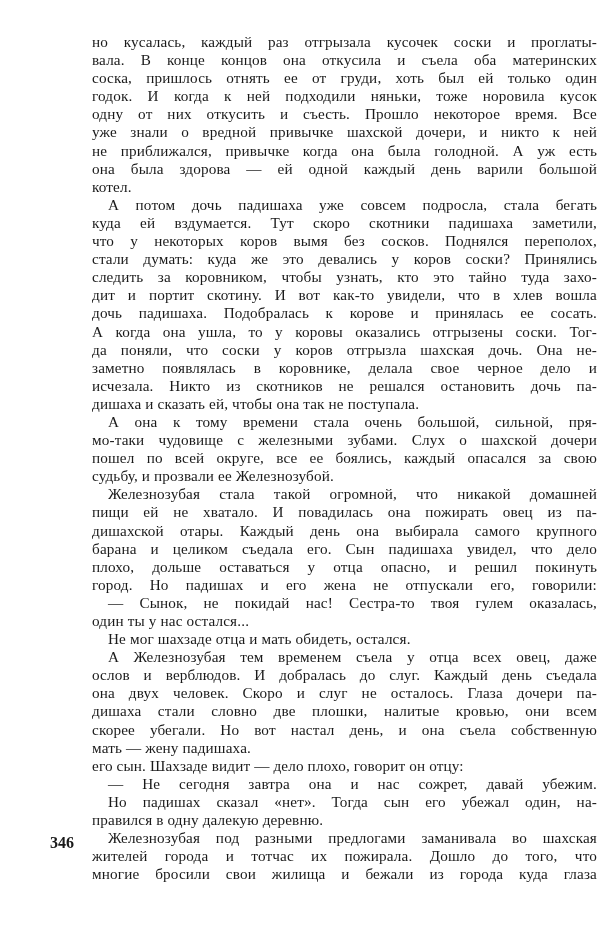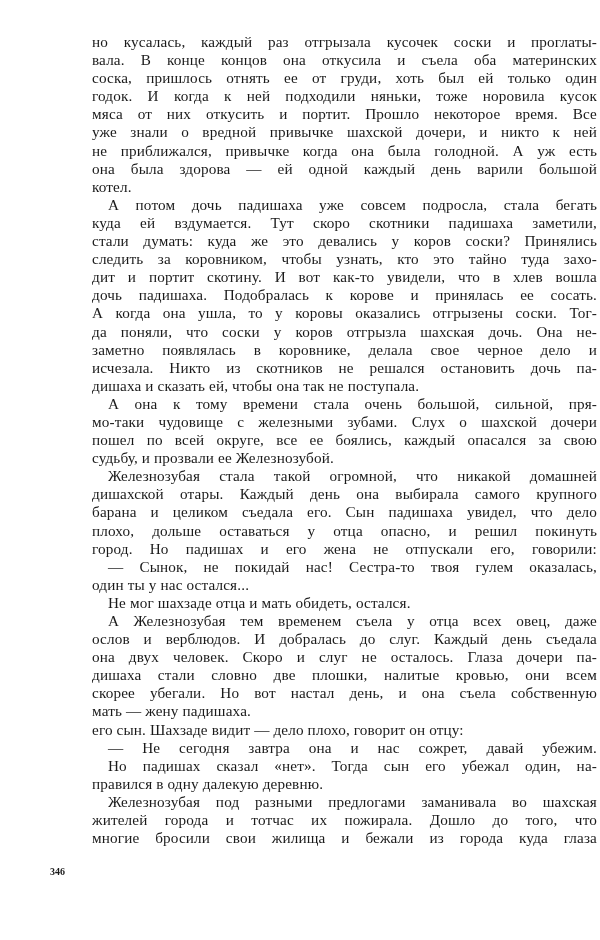--- a/index.html
+++ b/index.html
@@ -34,55 +34,57 @@
   }
   .line.last {
     text-align-last: left;
   }
   .line.indent {
     padding-left: 16px;
   }
   .page-number {
     position: absolute;
     left: 50px;
-    top: 866px;
-    font-size: 10px;
+    top: 834px;
+    font-size: 16px;
     font-weight: bold;
     font-family: "Liberation Serif", "DejaVu Serif", serif;
   }
 </style>
 </head>
 <body>
 
 <div class="page" id="page-body">
     <span class="line">но кусалась, каждый раз отгрызала кусочек соски и проглаты-</span>
     <span class="line">вала. В конце концов она откусила и съела оба материнских</span>
     <span class="line">соска, пришлось отнять ее от груди, хоть был ей только один</span>
     <span class="line">годок. И когда к ней подходили няньки, тоже норовила кусок</span>
-    <span class="line">мяса от них откусить и портит. Прошло некоторое время. Все</span>
+    <span class="line">одну от них откусить и съесть. Прошло некоторое время. Все</span>
     <span class="line">уже знали о вредной привычке шахской дочери, и никто к ней</span>
     <span class="line">не приближался, привычке когда она была голодной. А уж есть</span>
     <span class="line">она была здорова — ей одной каждый день варили большой</span>
     <span class="line last">котел.</span>
     <span class="line indent">А потом дочь падишаха уже совсем подросла, стала бегать</span>
     <span class="line">куда ей вздумается. Тут скоро скотники падишаха заметили,</span>
+    <span class="line">что у некоторых коров вымя без сосков. Поднялся переполох,</span>
     <span class="line">стали думать: куда же это девались у коров соски? Принялись</span>
     <span class="line">следить за коровником, чтобы узнать, кто это тайно туда захо-</span>
     <span class="line">дит и портит скотину. И вот как-то увидели, что в хлев вошла</span>
     <span class="line">дочь падишаха. Подобралась к корове и принялась ее сосать.</span>
     <span class="line">А когда она ушла, то у коровы оказались отгрызены соски. Тог-</span>
     <span class="line">да поняли, что соски у коров отгрызла шахская дочь. Она не-</span>
     <span class="line">заметно появлялась в коровнике, делала свое черное дело и</span>
     <span class="line">исчезала. Никто из скотников не решался остановить дочь па-</span>
     <span class="line last">дишаха и сказать ей, чтобы она так не поступала.</span>
     <span class="line indent">А она к тому времени стала очень большой, сильной, пря-</span>
     <span class="line">мо-таки чудовище с железными зубами. Слух о шахской дочери</span>
     <span class="line">пошел по всей округе, все ее боялись, каждый опасался за свою</span>
     <span class="line last">судьбу, и прозвали ее Железнозубой.</span>
     <span class="line indent">Железнозубая стала такой огромной, что никакой домашней</span>
+    <span class="line">пищи ей не хватало. И повадилась она пожирать овец из па-</span>
     <span class="line">дишахской отары. Каждый день она выбирала самого крупного</span>
     <span class="line">барана и целиком съедала его. Сын падишаха увидел, что дело</span>
     <span class="line">плохо, дольше оставаться у отца опасно, и решил покинуть</span>
     <span class="line">город. Но падишах и его жена не отпускали его, говорили:</span>
     <span class="line indent">— Сынок, не покидай нас! Сестра-то твоя гулем оказалась,</span>
     <span class="line last">один ты у нас остался...</span>
     <span class="line indent last">Не мог шахзаде отца и мать обидеть, остался.</span>
     <span class="line indent">А Железнозубая тем временем съела у отца всех овец, даже</span>
     <span class="line">ослов и верблюдов. И добралась до слуг. Каждый день съедала</span>
     <span class="line">она двух человек. Скоро и слуг не осталось. Глаза дочери па-</span>

